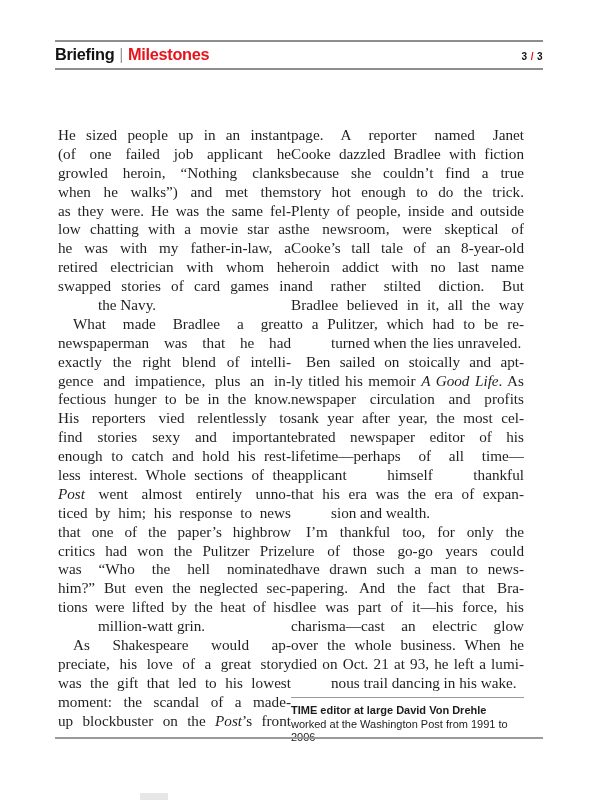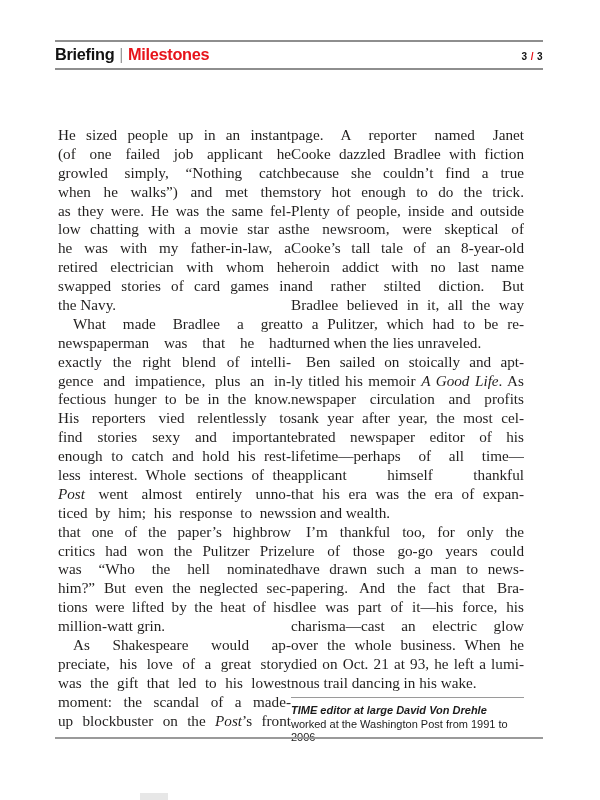--- a/index.html
+++ b/index.html
@@ -30,29 +30,29 @@
   .masthead .pagenum{font-size:10px;color:#121212;letter-spacing:0.5px;}
   .masthead .pagenum .sep{color:var(--accent);padding:0 3px;}
   .columns{
     position:absolute;left:58px;top:126px;display:flex;
   }
   .column{width:233px;font-size:15.2px;line-height:18.9px;color:var(--ink);}
   .tline{
     text-align:justify;text-align-last:justify;-moz-text-align-last:justify;
     height:18.9px;overflow:hidden;white-space:normal;
   }
-  .tline.end{text-align-last:left;-moz-text-align-last:left;}
+  .tline.end{text-align-last:left;margin-left:40px;-moz-text-align-last:left;}
   .tline.indent{text-indent:15px;}
   .credit-rule{height:1.5px;background:var(--rule-light);margin-top:4px;width:233px;}
   .credit{
     margin:6px 0 0 0;width:231px;
     font-family:"Liberation Sans", sans-serif;font-size:11px;line-height:13.5px;
     color:#1c1c1c;
   }
-  .credit .r-bi{font-weight:bold;font-style:italic;}
+  .credit .r-bi{font-weight:bold;}
   .credit .r-i{}
   .credit .r-n{font-style:normal;}
   .bottom-tab{
     position:absolute;left:140px;top:793px;width:28px;height:7px;background:#e7e7e7;
   }
 </style>
 </head>
 <body>
 
 <div class="page">
@@ -67,21 +67,21 @@
       <span>3</span><span class="sep">/</span><span>3</span>
     </div>
   </div>
 
   <div class="hrule mid"></div>
 
   <div class="columns">
     <div class="column" id="col-left">
         <div class="tline">He sized people up in an instant</div>
         <div class="tline">(of one failed job applicant he</div>
-        <div class="tline">growled simply, “Nothing catch</div>
+        <div class="tline">growled heroin, “Nothing clanks</div>
         <div class="tline">when he walks”) and met them</div>
         <div class="tline">as they were. He was the same fel-</div>
         <div class="tline">low chatting with a movie star as</div>
         <div class="tline">he was with my father-in-law, a</div>
         <div class="tline">retired electrician with whom he</div>
         <div class="tline">swapped stories of card games in</div>
         <div class="tline end">the Navy.</div>
         <div class="tline indent">What made Bradlee a great</div>
         <div class="tline">newspaperman was that he had</div>
         <div class="tline">exactly the right blend of intelli-</div>

